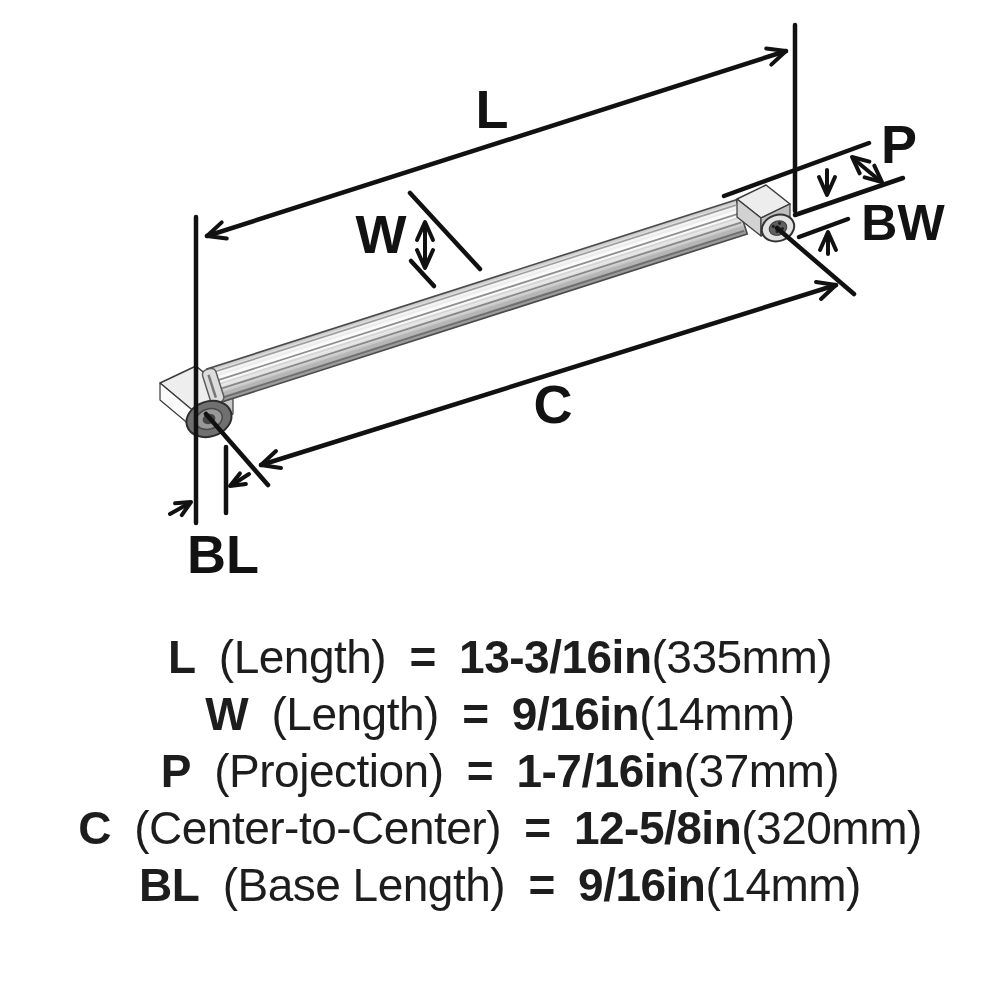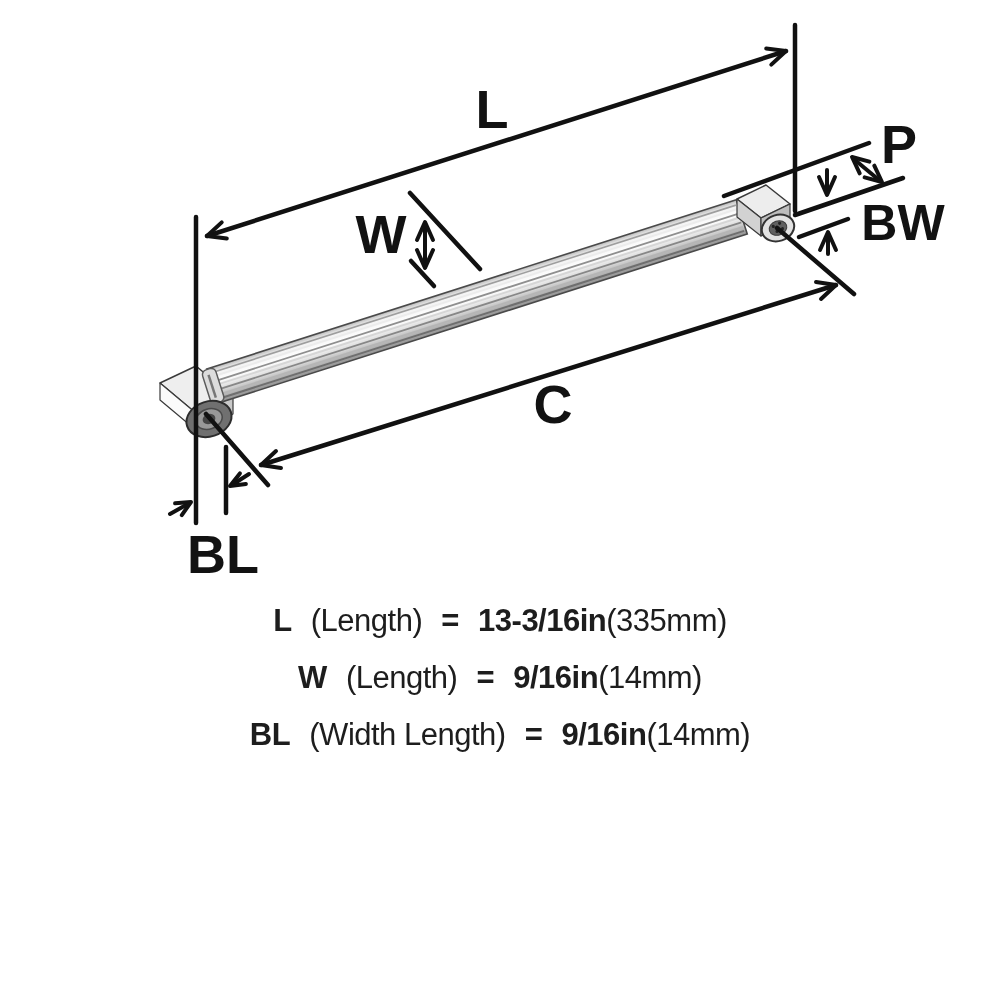--- a/index.html
+++ b/index.html
@@ -4,22 +4,22 @@
 <style>
   html,body{margin:0;padding:0;background:#ffffff;}
   #stage{position:relative;width:1000px;height:1000px;background:#ffffff;overflow:hidden;
          font-family:"Liberation Sans",sans-serif;}
   #diagram-svg{position:absolute;top:0;left:0;}
   .dim-line{stroke:#111111;stroke-width:4.5;fill:none;stroke-linecap:round;}
   .dim-thin{stroke:#111111;stroke-width:4;fill:none;stroke-linecap:round;}
   .barb{stroke:#111111;stroke-width:4;fill:none;stroke-linecap:round;stroke-linejoin:round;}
   .dim-label{font-family:"Liberation Sans",sans-serif;font-weight:bold;fill:#121212;}
   .outline{stroke:#3a3a3a;stroke-linejoin:round;}
-  #spec-list{position:absolute;top:592px;left:0;width:1000px;text-align:center;
-             color:#1d1d1d;font-size:31px;letter-spacing:-0.5px;line-height:57px;white-space:nowrap;}
+  #spec-list{position:absolute;top:629px;left:0;width:1000px;text-align:center;
+             color:#1d1d1d;font-size:46px;letter-spacing:-0.5px;line-height:57px;white-space:nowrap;}
   .spec-line{height:57px;}
   .seg-b{font-weight:700;}
   .seg-r{font-weight:400;}
   .gap{margin-left:11px;}
 </style>
 </head>
 <body>
 
 <div id="stage">
 
@@ -141,24 +141,36 @@
       <span class="seg-b gap">13-3/16in</span><span class="seg-r">(335mm)</span>
     </div>
 
     <div class="spec-line">
       <span class="seg-b">W</span>
       <span class="seg-r gap">(Length)</span>
       <span class="seg-b gap">=</span>
       <span class="seg-b gap">9/16in</span><span class="seg-r">(14mm)</span>
     </div>
 
+    <div class="spec-line">
+      <span class="seg-b">P</span>
+      <span class="seg-r gap">(Projection)</span>
+      <span class="seg-b gap">=</span>
+      <span class="seg-b gap">1-7/16in</span><span class="seg-r">(37mm)</span>
+    </div>
 
+    <div class="spec-line">
+      <span class="seg-b">C</span>
+      <span class="seg-r gap">(Center-to-Center)</span>
+      <span class="seg-b gap">=</span>
+      <span class="seg-b gap">12-5/8in</span><span class="seg-r">(320mm)</span>
+    </div>
 
     <div class="spec-line">
       <span class="seg-b">BL</span>
-      <span class="seg-r gap">(Width Length)</span>
+      <span class="seg-r gap">(Base Length)</span>
       <span class="seg-b gap">=</span>
       <span class="seg-b gap">9/16in</span><span class="seg-r">(14mm)</span>
     </div>
 
 
   </div>
 </div>
 
 </body></html>

